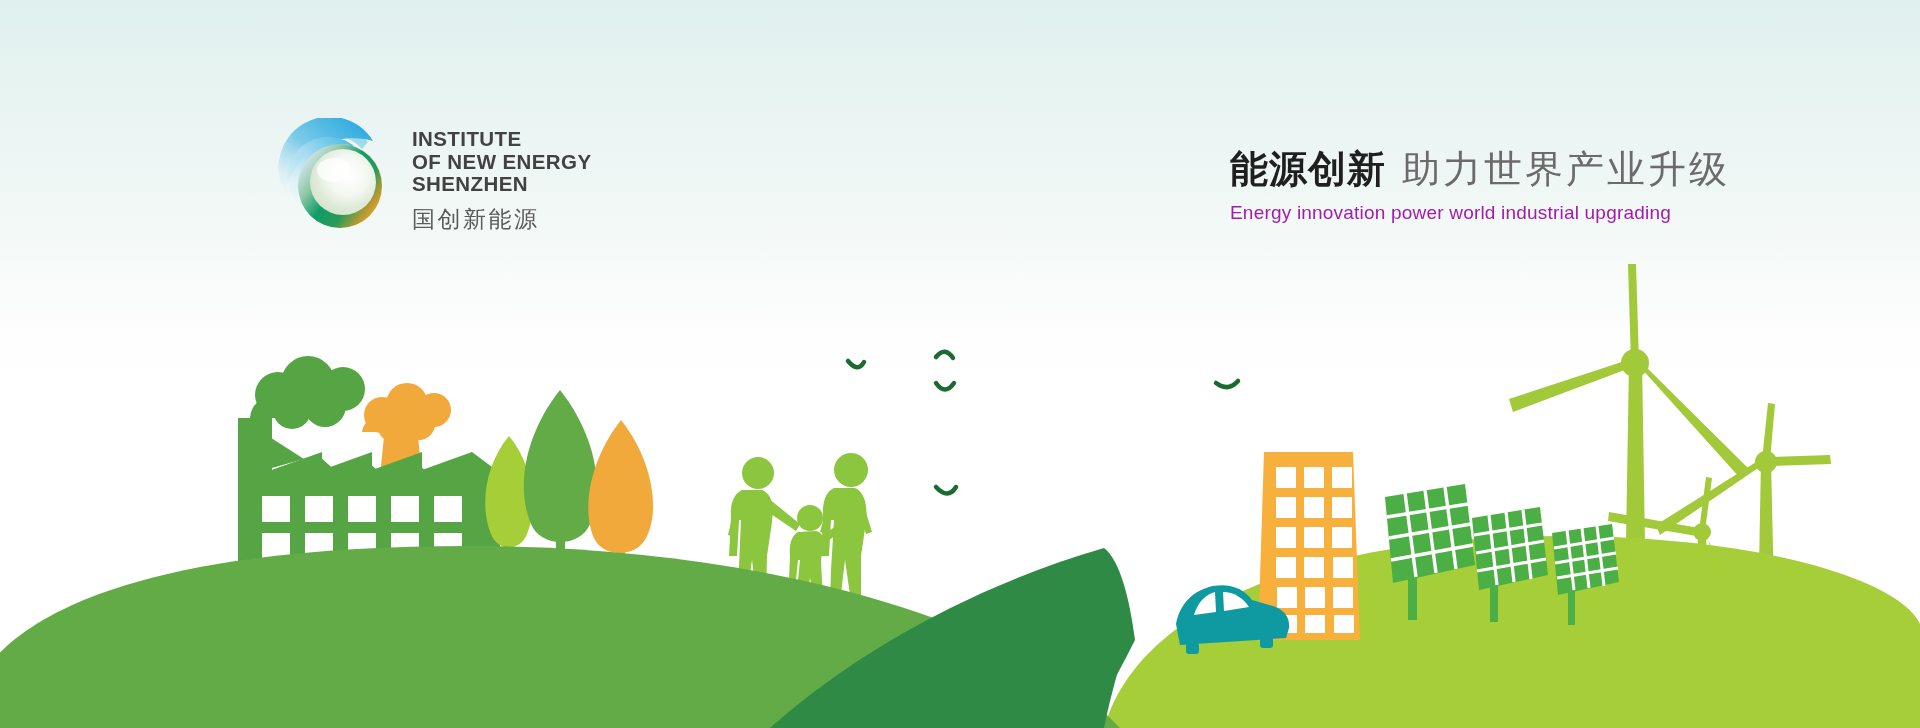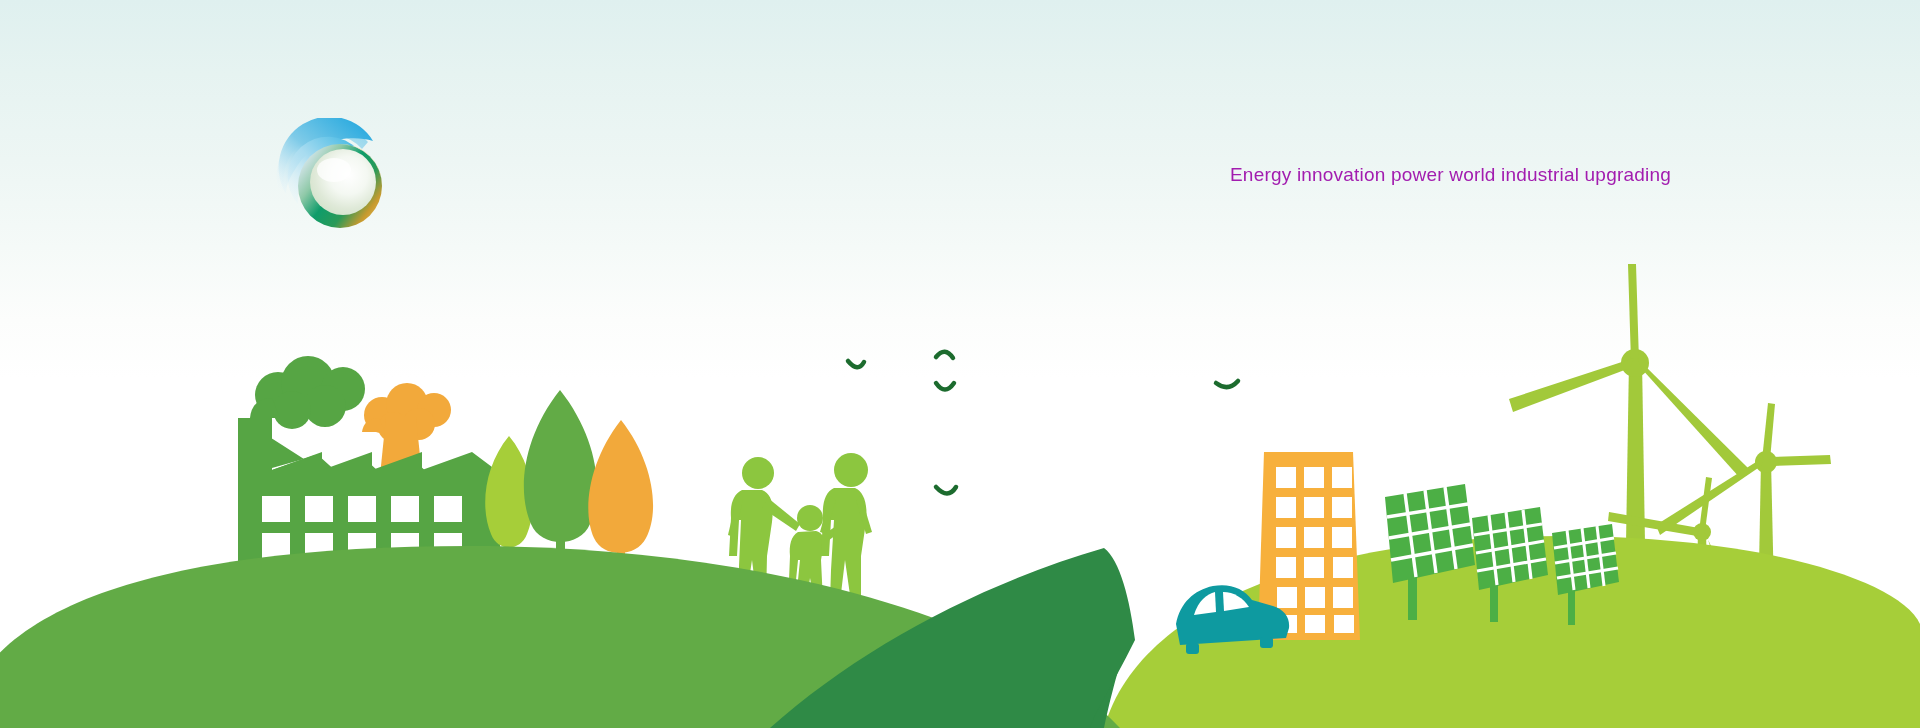--- a/index.html
+++ b/index.html
@@ -417,19 +417,28 @@
         <circle cx="68" cy="68" r="42" fill="url(#sphereRing)"></circle>
 
         <path fill="url(#goldTop)" opacity="0.9" d="M 68 26 A 42 42 0 0 1 110 68 A 42 42 0 0 0 82 28 Z"></path>
 
         <circle cx="71" cy="64" r="33" fill="url(#sphereGrad)"></circle>
 
         <ellipse cx="62" cy="52" rx="17" ry="12" fill="#ffffff" opacity="0.75"></ellipse>
       </svg>
     </div>
 
+    <div class="logo-text">
+      <div class="logo-line">INSTITUTE</div>
+      <div class="logo-line">OF NEW ENERGY</div>
+      <div class="logo-line">SHENZHEN</div>
+      <div class="logo-cn">国创新能源</div>
+    </div>
   </div>
 
   <div class="tagline">
+    <div class="tag-cn">
+      <span class="strong">能源创新</span><span class="light">助力世界产业升级</span>
+    </div>
     <div class="tag-en">Energy innovation power world industrial upgrading</div>
   </div>
 
 </div>
 
 </body></html>

